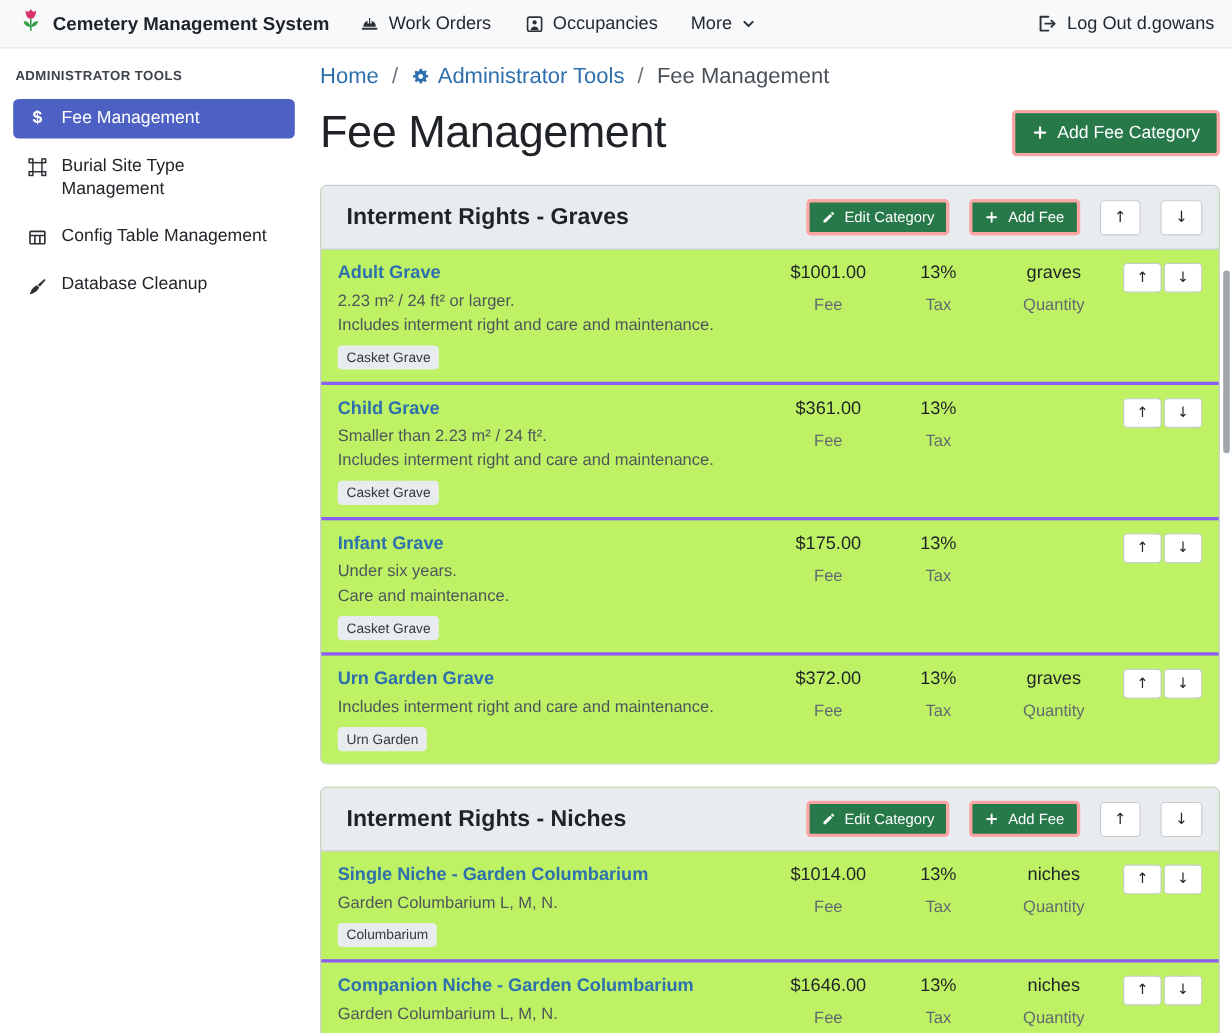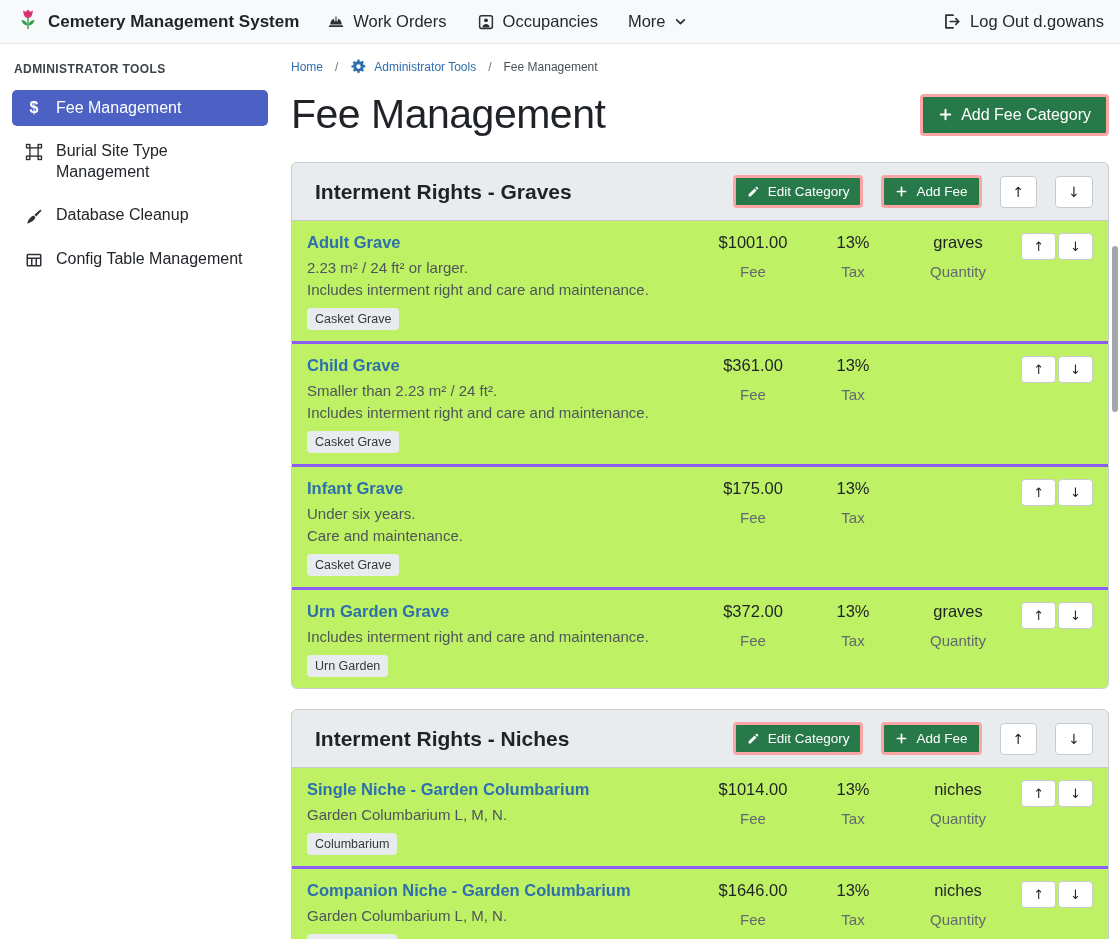--- a/index.html
+++ b/index.html
@@ -40,21 +40,21 @@
     text-decoration:none; cursor:pointer;
   }
   .side-item .icon { width:20px; flex-shrink:0; display:inline-flex; justify-content:center; margin-top:2px; color:#2c3136; }
   .side-item.active { background:#4d61c4; color:#fff; }
   .side-item.active .icon { color:#fff; }
   .dollar-glyph { font-weight:700; font-size:16px; line-height:1; margin-top:1px; }
 
   
   .main { flex:1; min-width:0; padding:14px 11px 0 11px; }
 
-  .breadcrumb { display:flex; align-items:center; font-size:12px; margin-bottom:16px; }
+  .breadcrumb { display:flex; align-items:center; font-size:20px; margin-bottom:16px; }
   .crumb-link { color:#2e6fad; text-decoration:none; display:flex; align-items:center; gap:7px; cursor:pointer; }
   .crumb-sep { color:#6c757d; margin:0 12px; }
   .crumb-current { color:#495057; }
   .gear { color:#2e6fad; display:inline-flex; }
 
   .title-row { display:flex; align-items:center; justify-content:space-between; margin-bottom:24px; }
   .page-title { font-size:41px; font-weight:400; letter-spacing:-.5px; color:#1f2327; }
 
   .btn-green {
     background:#27794a; border:3px solid #fca5a5; color:#fff; border-radius:4px;
@@ -188,36 +188,36 @@
             <rect x="17.5" y="2" width="4.5" height="4.5" fill="#fff"></rect>
             <rect x="2" y="17.5" width="4.5" height="4.5" fill="#fff"></rect>
             <rect x="17.5" y="17.5" width="4.5" height="4.5" fill="#fff"></rect>
           </svg>
         </span>
         <span>Burial Site Type Management</span>
       </a>
 
       <a class="side-item">
         <span class="icon">
+          <svg width="18" height="18" viewBox="0 0 24 24" fill="none" stroke="currentColor" stroke-width="2">
+            <rect x="3" y="4.5" width="18" height="15" rx="1"></rect>
+            <path d="M3 9.5h18M9 9.5v10M15 9.5v10"></path>
+          </svg>
+        </span>
+        <span>Config Table Management</span>
+      </a>
+
+      <a class="side-item">
+        <span class="icon">
           <svg width="19" height="19" viewBox="0 0 24 24" fill="currentColor">
             <path d="M20.8 4.6l-1.4-1.4-7.5 6.7 2.2 2.2z"></path>
             <path d="M10.9 10.6l2.5 2.5c-1.6 3.7-4.8 6.1-9.7 7.6-.5.2-1-.3-.8-.8 1.5-4.9 4.3-7.8 8-9.3z"></path>
           </svg>
         </span>
         <span>Database Cleanup</span>
-      </a>
-
-      <a class="side-item">
-        <span class="icon">
-          <svg width="18" height="18" viewBox="0 0 24 24" fill="none" stroke="currentColor" stroke-width="2">
-            <rect x="3" y="4.5" width="18" height="15" rx="1"></rect>
-            <path d="M3 9.5h18M9 9.5v10M15 9.5v10"></path>
-          </svg>
-        </span>
-        <span>Config Table Management</span>
       </a>
     </aside>
 
     <main class="main">
 
       <nav class="breadcrumb">
         <a class="crumb-link">Home</a>
         <span class="crumb-sep">/</span>
         <a class="crumb-link">
           <span class="gear">

